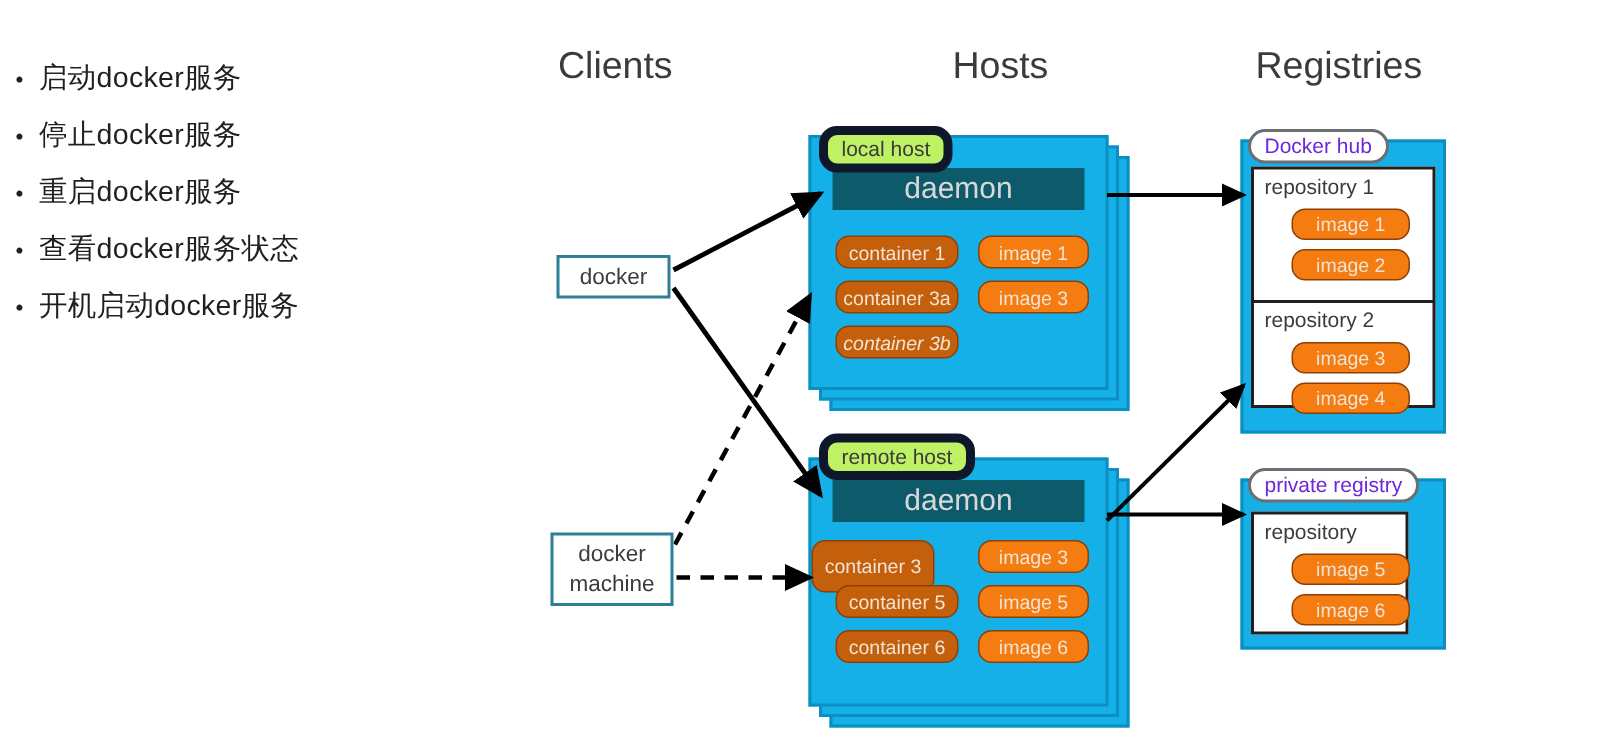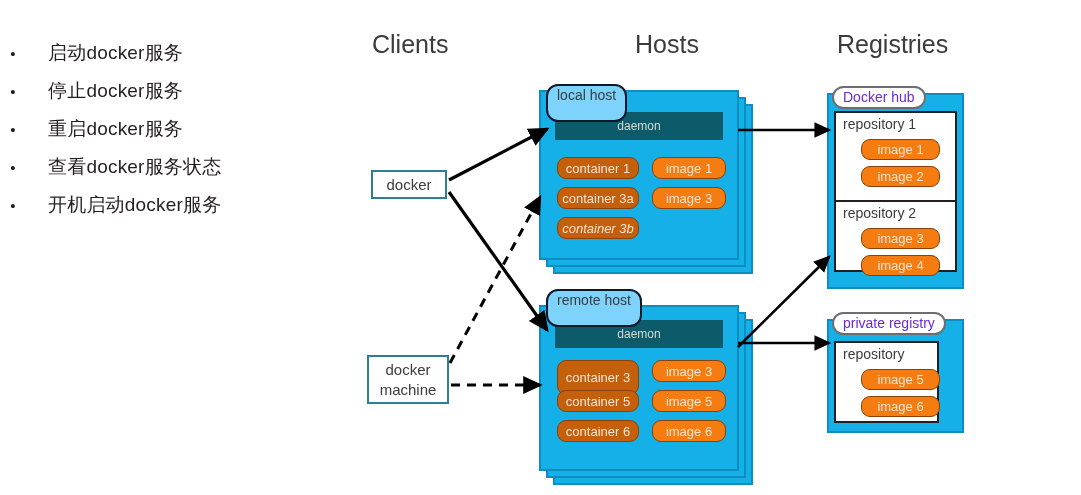--- a/index.html
+++ b/index.html
@@ -35,21 +35,20 @@
     line-height: 38px;
     color: #231f20;
     flex: 0 0 26px;
   }
   .bullet-text {
     font-size: 19px;
     line-height: 38px;
     color: #231f20;
     white-space: nowrap;
     letter-spacing: 0.2px;
-    margin-left: 22px;
   }
 
   
   #diagram {
     position: absolute;
     left: 340px;
     top: 0;
     width: 741px;
     height: 495px;
   }
@@ -109,35 +108,35 @@
   }
   .host-panel {
     position: absolute;
     left: 0; top: 0;
     background: #16b0e8;
     border: 2px solid #0c8ec0;
     box-sizing: border-box;
   }
   .host-label {
     position: absolute;
-    background: #7dd3fc;
-    border: 2px solid #0f172a;
+    background: #bef264;
+    border: 6px solid #0f172a;
     border-radius: 12px;
     font-size: 14px;
     color: #3b3b3b;
-    padding: 1px 9px 17px 9px;
+    padding: 1px 9px 2px 9px;
     white-space: nowrap;
     z-index: 4;
     box-sizing: border-box;
   }
   .daemon-bar {
     position: absolute;
     background: #0d5a6b;
     color: #d8d8d8;
-    font-size: 12px;
+    font-size: 20px;
     display: flex;
     align-items: center;
     justify-content: center;
     z-index: 3;
   }
   .pill {
     position: absolute;
     border-radius: 9px;
     font-size: 13px;
     color: #f3e3d4;
@@ -279,21 +278,21 @@
 
   <div class="host-stack" id="stack-remote" style="left:199px; top:305px; width:230px; height:185px;">
     <div class="stack-shadow" style="left:14px; top:14px; width:200px; height:166px;"></div>
     <div class="stack-shadow" style="left:7px;  top:7px;  width:200px; height:166px;"></div>
     <div class="host-panel" style="width:200px; height:166px;"></div>
 
     <div class="daemon-bar" style="left:16px; top:15px; width:168px; height:28px;">
       <span>daemon</span>
     </div>
 
-    <div class="pill container" style="left:18px; top:55px; width:82px; height:35px;">
+    <div class="pill container" style="left:2px; top:55px; width:82px; height:35px;">
       <span>container 3</span>
     </div>
     <div class="pill container" style="left:18px; top:85px; width:82px; height:22px;">
       <span>container 5</span>
     </div>
     <div class="pill container" style="left:18px; top:115px; width:82px; height:22px;">
       <span>container 6</span>
     </div>
 
     <div class="pill image" style="left:113px; top:55px; width:74px; height:22px;">

